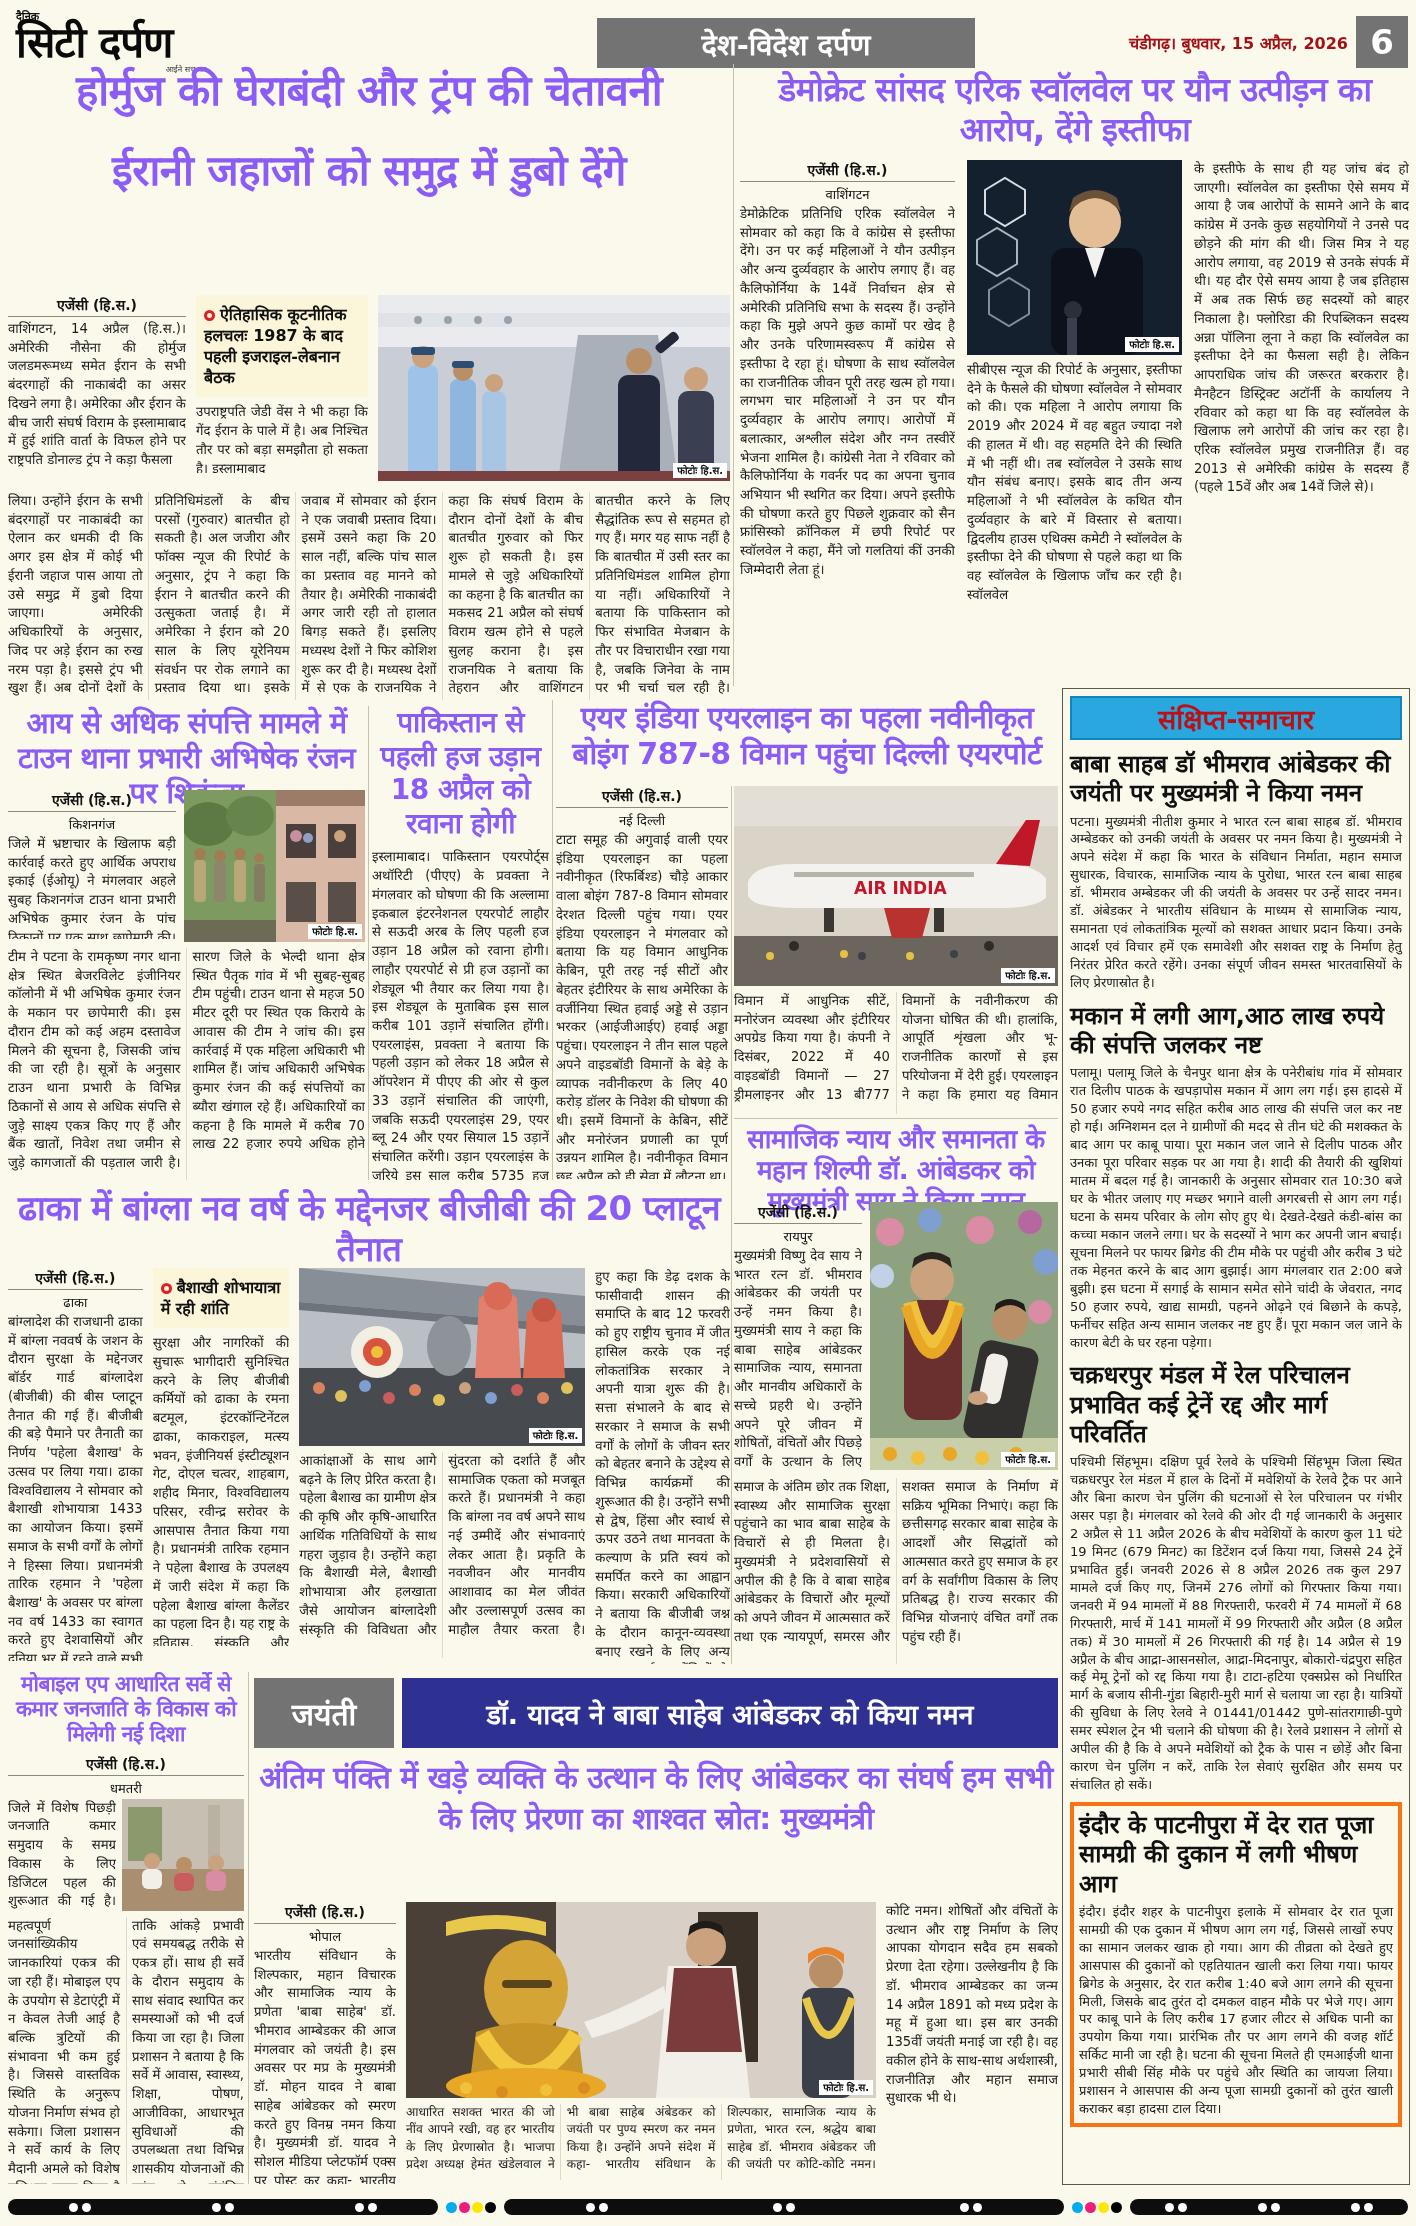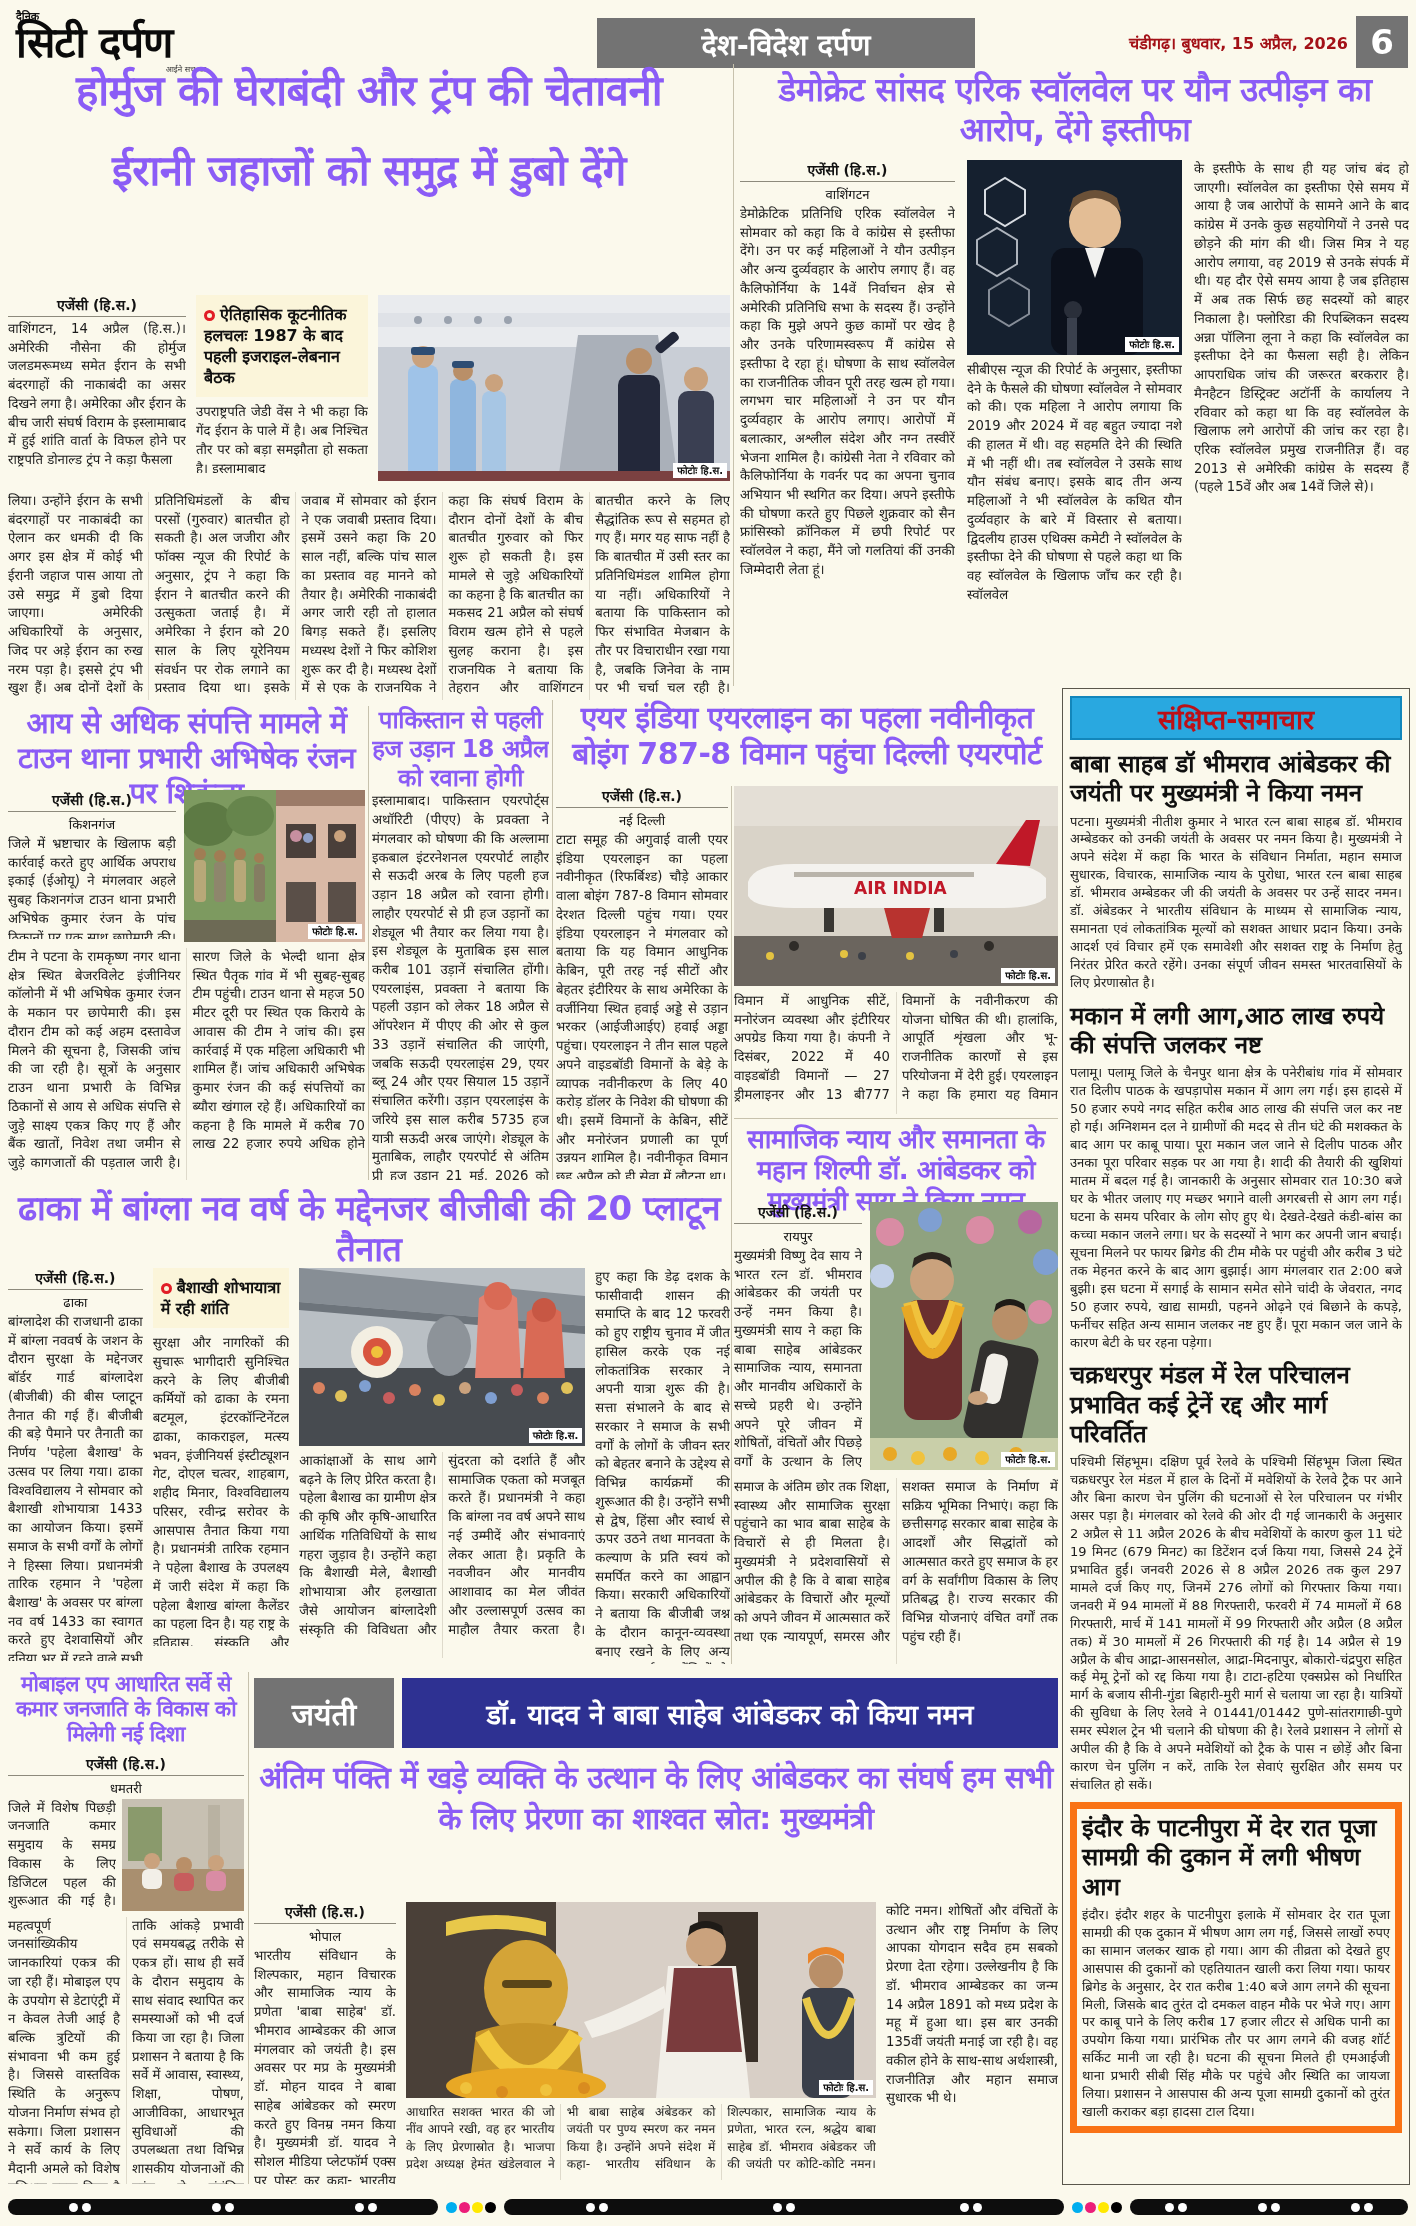--- a/index.html
+++ b/index.html
@@ -153,21 +153,21 @@
           <rect x="144" y="92" width="28" height="40" fill="#5a4f48"></rect>
       </svg>
       <span class="cap">फोटोः हि.स.</span>
     </div>
   </div>
   <div class="abs bt cols2" style="left:8px;top:948px;width:357px;height:232px">टीम ने पटना के रामकृष्ण नगर थाना क्षेत्र स्थित बेजरविलेट इंजीनियर कॉलोनी में भी अभिषेक कुमार रंजन के मकान पर छापेमारी की। इस दौरान टीम को कई अहम दस्तावेज मिलने की सूचना है, जिसकी जांच की जा रही है। सूत्रों के अनुसार टाउन थाना प्रभारी के विभिन्न ठिकानों से आय से अधिक संपत्ति से जुड़े साक्ष्य एकत्र किए गए हैं और बैंक खातों, निवेश तथा जमीन से जुड़े कागजातों की पड़ताल जारी है। सारण जिले के भेल्दी थाना क्षेत्र स्थित पैतृक गांव में भी सुबह-सुबह टीम पहुंची। टाउन थाना से महज 50 मीटर दूरी पर स्थित एक किराये के आवास की टीम ने जांच की। इस कार्रवाई में एक महिला अधिकारी भी शामिल हैं। जांच अधिकारी अभिषेक कुमार रंजन की कई संपत्तियों का ब्यौरा खंगाल रहे हैं। अधिकारियों का कहना है कि मामले में करीब 70 लाख 22 हजार रुपये अधिक होने का आकलन है और जांच पूरी होने के बाद ही स्थिति स्पष्ट हो सकेगी।</div>
 
   <div class="abs vline" style="left:368px;top:706px;width:1px;height:474px"></div>
 
   <div class="abs" style="left:372px;top:706px;width:177px;height:474px;overflow:hidden">
-    <div class="hl" style="font-size:24px;">पाकिस्तान से पहली हज उड़ान 18 अप्रैल को रवाना होगी</div>
+    <div class="hl" style="font-size:28px;margin-bottom:8px">पाकिस्तान से पहली हज उड़ान 18 अप्रैल को रवाना होगी</div>
     <div class="bt">इस्लामाबाद। पाकिस्तान एयरपोर्ट्स अथॉरिटी (पीएए) के प्रवक्ता ने मंगलवार को घोषणा की कि अल्लामा इकबाल इंटरनेशनल एयरपोर्ट लाहौर से सऊदी अरब के लिए पहली हज उड़ान 18 अप्रैल को रवाना होगी। लाहौर एयरपोर्ट से प्री हज उड़ानों का शेड्यूल भी तैयार कर लिया गया है। इस शेड्यूल के मुताबिक इस साल करीब 101 उड़ानें संचालित होंगी। एयरलाइंस, प्रवक्ता ने बताया कि पहली उड़ान को लेकर 18 अप्रैल से ऑपरेशन में पीएए की ओर से कुल 33 उड़ानें संचालित की जाएंगी, जबकि सऊदी एयरलाइंस 29, एयर ब्लू 24 और एयर सियाल 15 उड़ानें संचालित करेंगी। उड़ान एयरलाइंस के जरिये इस साल करीब 5735 हज यात्री सऊदी अरब जाएंगे। शेड्यूल के मुताबिक, लाहौर एयरपोर्ट से अंतिम प्री हज उड़ान 21 मई, 2026 को संचालित होगी।</div>
   </div>
 
   <div class="abs vline" style="left:552px;top:700px;width:1px;height:480px"></div>
 
   <div class="abs hl" style="left:556px;top:700px;width:502px;font-size:30px">एयर इंडिया एयरलाइन का पहला नवीनीकृत बोइंग 787-8 विमान पहुंचा दिल्ली एयरपोर्ट</div>
   <div class="abs" style="left:556px;top:786px;width:172px;height:394px;overflow:hidden">
     <div class="byline">एजेंसी (हि.स.)</div>
     <div class="dateline">नई दिल्ली</div>
     <div class="bt" style="height:348px">टाटा समूह की अगुवाई वाली एयर इंडिया एयरलाइन का पहला नवीनीकृत (रिफर्बिश्ड) चौड़े आकार वाला बोइंग 787-8 विमान सोमवार देरशत दिल्ली पहुंच गया। एयर इंडिया एयरलाइन ने मंगलवार को बताया कि यह विमान आधुनिक केबिन, पूरी तरह नई सीटों और बेहतर इंटीरियर के साथ अमेरिका के वर्जीनिया स्थित हवाई अड्डे से उड़ान भरकर (आईजीआईए) हवाई अड्डा पहुंचा। एयरलाइन ने तीन साल पहले अपने वाइडबॉडी विमानों के बेड़े के व्यापक नवीनीकरण के लिए 40 करोड़ डॉलर के निवेश की घोषणा की थी। इसमें विमानों के केबिन, सीटें और मनोरंजन प्रणाली का पूर्ण उन्नयन शामिल है। नवीनीकृत विमान छह अप्रैल को ही सेवा में लौटना था।</div>
@@ -362,21 +362,21 @@
       <p>पटना। मुख्यमंत्री नीतीश कुमार ने भारत रत्न बाबा साहब डॉ. भीमराव अम्बेडकर को उनकी जयंती के अवसर पर नमन किया है। मुख्यमंत्री ने अपने संदेश में कहा कि भारत के संविधान निर्माता, महान समाज सुधारक, विचारक, सामाजिक न्याय के पुरोधा, भारत रत्न बाबा साहब डॉ. भीमराव अम्बेडकर जी की जयंती के अवसर पर उन्हें सादर नमन। डॉ. अंबेडकर ने भारतीय संविधान के माध्यम से सामाजिक न्याय, समानता एवं लोकतांत्रिक मूल्यों को सशक्त आधार प्रदान किया। उनके आदर्श एवं विचार हमें एक समावेशी और सशक्त राष्ट्र के निर्माण हेतु निरंतर प्रेरित करते रहेंगे। उनका संपूर्ण जीवन समस्त भारतवासियों के लिए प्रेरणास्रोत है।</p>
     </div>
     <div class="brief">
       <h3>मकान में लगी आग,आठ लाख रुपये की संपत्ति जलकर नष्ट</h3>
       <p>पलामू। पलामू जिले के चैनपुर थाना क्षेत्र के पनेरीबांध गांव में सोमवार रात दिलीप पाठक के खपड़ापोस मकान में आग लग गई। इस हादसे में 50 हजार रुपये नगद सहित करीब आठ लाख की संपत्ति जल कर नष्ट हो गई। अग्निशमन दल ने ग्रामीणों की मदद से तीन घंटे की मशक्कत के बाद आग पर काबू पाया। पूरा मकान जल जाने से दिलीप पाठक और उनका पूरा परिवार सड़क पर आ गया है। शादी की तैयारी की खुशियां मातम में बदल गई है। जानकारी के अनुसार सोमवार रात 10:30 बजे घर के भीतर जलाए गए मच्छर भगाने वाली अगरबत्ती से आग लग गई। घटना के समय परिवार के लोग सोए हुए थे। देखते-देखते कंडी-बांस का कच्चा मकान जलने लगा। घर के सदस्यों ने भाग कर अपनी जान बचाई। सूचना मिलने पर फायर ब्रिगेड की टीम मौके पर पहुंची और करीब 3 घंटे तक मेहनत करने के बाद आग बुझाई। आग मंगलवार रात 2:00 बजे बुझी। इस घटना में सगाई के सामान समेत सोने चांदी के जेवरात, नगद 50 हजार रुपये, खाद्य सामग्री, पहनने ओढ़ने एवं बिछाने के कपड़े, फर्नीचर सहित अन्य सामान जलकर नष्ट हुए हैं। पूरा मकान जल जाने के कारण बेटी के घर रहना पड़ेगा।</p>
     </div>
     <div class="brief">
       <h3>चक्रधरपुर मंडल में रेल परिचालन प्रभावित कई ट्रेनें रद्द और मार्ग परिवर्तित</h3>
       <p>पश्चिमी सिंहभूम। दक्षिण पूर्व रेलवे के पश्चिमी सिंहभूम जिला स्थित चक्रधरपुर रेल मंडल में हाल के दिनों में मवेशियों के रेलवे ट्रैक पर आने और बिना कारण चेन पुलिंग की घटनाओं से रेल परिचालन पर गंभीर असर पड़ा है। मंगलवार को रेलवे की ओर दी गई जानकारी के अनुसार 2 अप्रैल से 11 अप्रैल 2026 के बीच मवेशियों के कारण कुल 11 घंटे 19 मिनट (679 मिनट) का डिटेंशन दर्ज किया गया, जिससे 24 ट्रेनें प्रभावित हुईं। जनवरी 2026 से 8 अप्रैल 2026 तक कुल 297 मामले दर्ज किए गए, जिनमें 276 लोगों को गिरफ्तार किया गया। जनवरी में 94 मामलों में 88 गिरफ्तारी, फरवरी में 74 मामलों में 68 गिरफ्तारी, मार्च में 141 मामलों में 99 गिरफ्तारी और अप्रैल (8 अप्रैल तक) में 30 मामलों में 26 गिरफ्तारी की गई है। 14 अप्रैल से 19 अप्रैल के बीच आद्रा-आसनसोल, आद्रा-मिदनापुर, बोकारो-चंद्रपुरा सहित कई मेमू ट्रेनों को रद्द किया गया है। टाटा-हटिया एक्सप्रेस को निर्धारित मार्ग के बजाय सीनी-गुंडा बिहारी-मुरी मार्ग से चलाया जा रहा है। यात्रियों की सुविधा के लिए रेलवे ने 01441/01442 पुणे-सांतरागाछी-पुणे समर स्पेशल ट्रेन भी चलाने की घोषणा की है। रेलवे प्रशासन ने लोगों से अपील की है कि वे अपने मवेशियों को ट्रैक के पास न छोड़ें और बिना कारण चेन पुलिंग न करें, ताकि रेल सेवाएं सुरक्षित और समय पर संचालित हो सकें।</p>
     </div>
-    <div class="brief" style="border:7px solid #f97316;padding:5px;margin-top:8px">
+    <div class="brief" style="border:4px solid #f97316;padding:5px;margin-top:8px">
       <h3 style="margin-top:0">इंदौर के पाटनीपुरा में देर रात पूजा सामग्री की दुकान में लगी भीषण आग</h3>
       <p>इंदौर। इंदौर शहर के पाटनीपुरा इलाके में सोमवार देर रात पूजा सामग्री की एक दुकान में भीषण आग लग गई, जिससे लाखों रुपए का सामान जलकर खाक हो गया। आग की तीव्रता को देखते हुए आसपास की दुकानों को एहतियातन खाली करा लिया गया। फायर ब्रिगेड के अनुसार, देर रात करीब 1:40 बजे आग लगने की सूचना मिली, जिसके बाद तुरंत दो दमकल वाहन मौके पर भेजे गए। आग पर काबू पाने के लिए करीब 17 हजार लीटर से अधिक पानी का उपयोग किया गया। प्रारंभिक तौर पर आग लगने की वजह शॉर्ट सर्किट मानी जा रही है। घटना की सूचना मिलते ही एमआईजी थाना प्रभारी सीबी सिंह मौके पर पहुंचे और स्थिति का जायजा लिया। प्रशासन ने आसपास की अन्य पूजा सामग्री दुकानों को तुरंत खाली कराकर बड़ा हादसा टाल दिया।</p>
     </div>
   </div>
 
   <div class="abs flex" style="left:8px;top:2198px;width:1400px;height:18px;align-items:center;gap:8px">
     <div class="bar" style="width:430px">
       <span class="dotpair">
           <span class="wdot"></span>
           <span class="wdot"></span>

